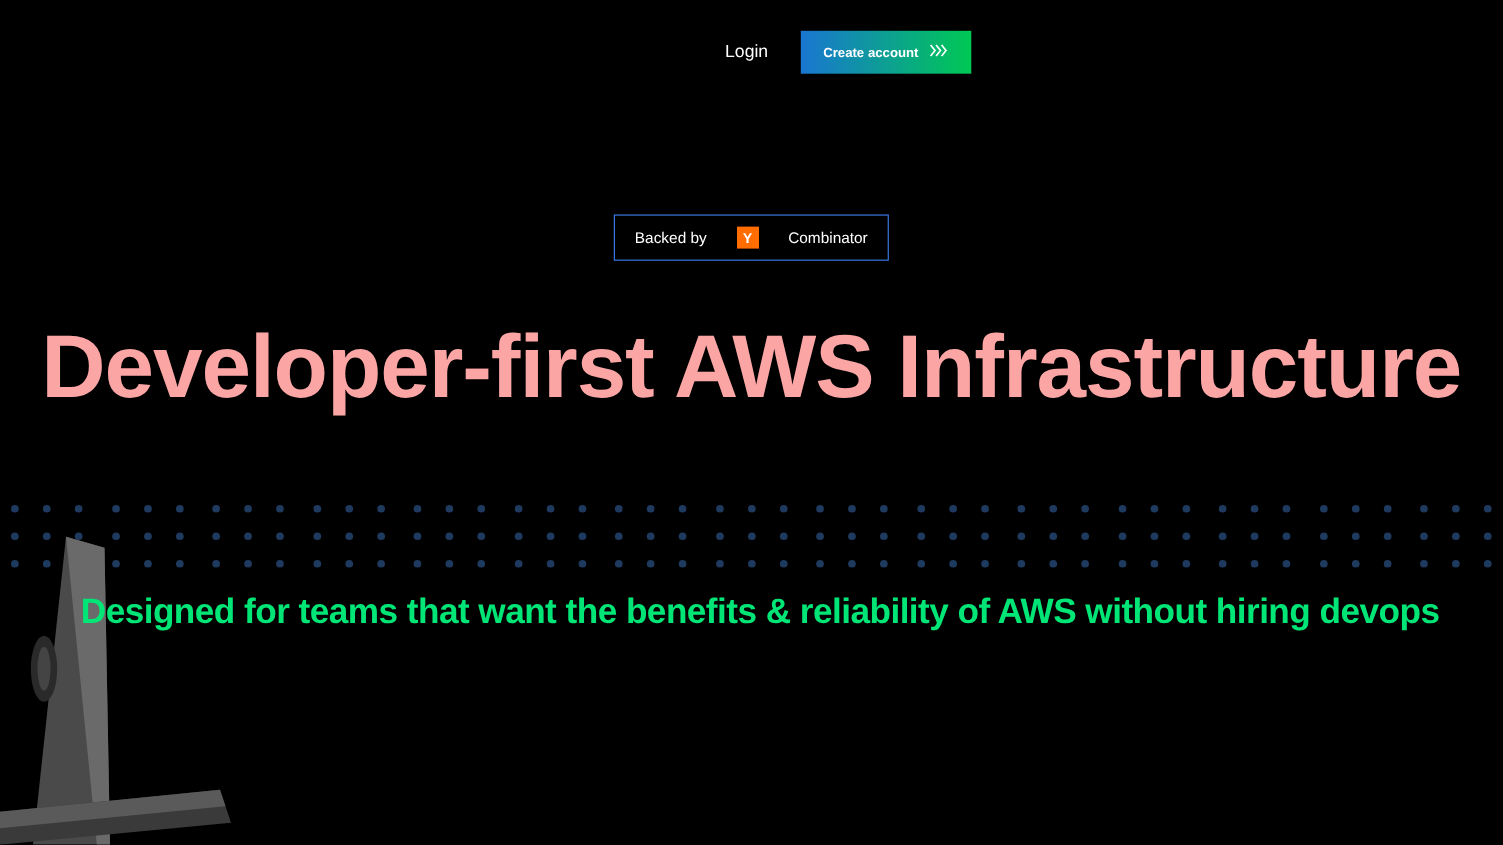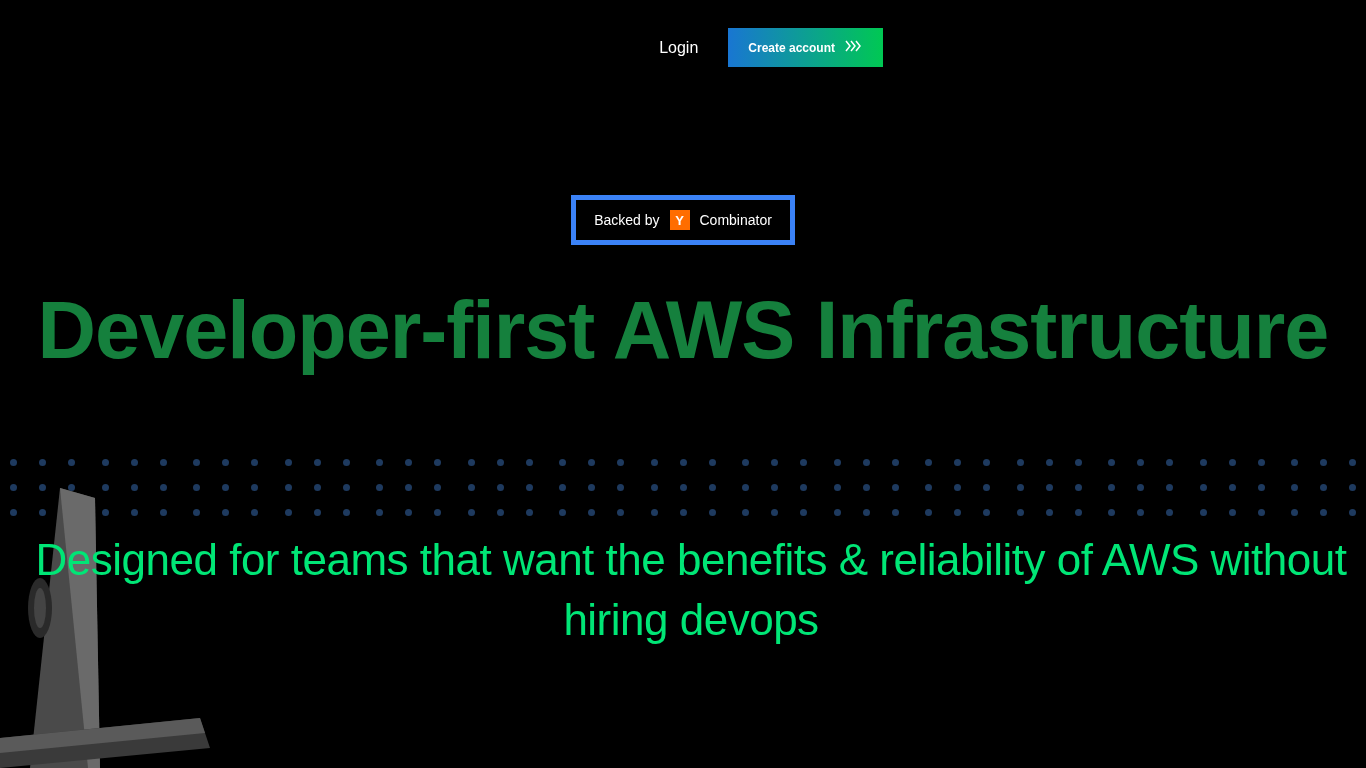--- a/index.html
+++ b/index.html
@@ -65,49 +65,49 @@
       gap: 10px;
     }
     
     .badge-container {
       display: flex;
       justify-content: center;
       margin-top: 100px;
     }
     
     .yc-badge {
-      border: 5px solid #3b82f6;
+      border: 1px solid #3b82f6;
       padding: 10px 18px;
       display: flex;
       align-items: center;
-      gap: 10px;
+      gap: 27px;
       color: #ffffff;
       font-size: 14px;
     }
     
     .yc-logo {
       width: 20px;
       height: 20px;
       background: #ff6d00;
       display: flex;
       align-items: center;
       justify-content: center;
       color: #ffffff;
       font-weight: 700;
       font-size: 13px;
     }
     
     .hero-title {
       text-align: center;
-      color: #15803d;
+      color: #fca5a5;
       font-size: 81px;
       font-weight: 800;
       letter-spacing: -1px;
       line-height: 1.22;
-      margin-top: 36px;
+      margin-top: 48px;
     }
     
     .dots-row {
       position: absolute;
       left: 0;
       right: 0;
       display: flex;
       justify-content: space-between;
       padding: 0 10px;
     }
@@ -124,22 +124,22 @@
     }
     
     .dot-group {
       display: flex;
       gap: 22px;
     }
     
     .subtitle {
       text-align: center;
       color: #00e676;
-      font-size: 44px;
-      font-weight: 400;
+      font-size: 32px;
+      font-weight: 700;
       letter-spacing: -0.5px;
       line-height: 1.36;
       margin-top: 150px;
       position: relative;
       z-index: 10;
       margin-left: 16px;
     }
     
     .plane {
       position: absolute;

